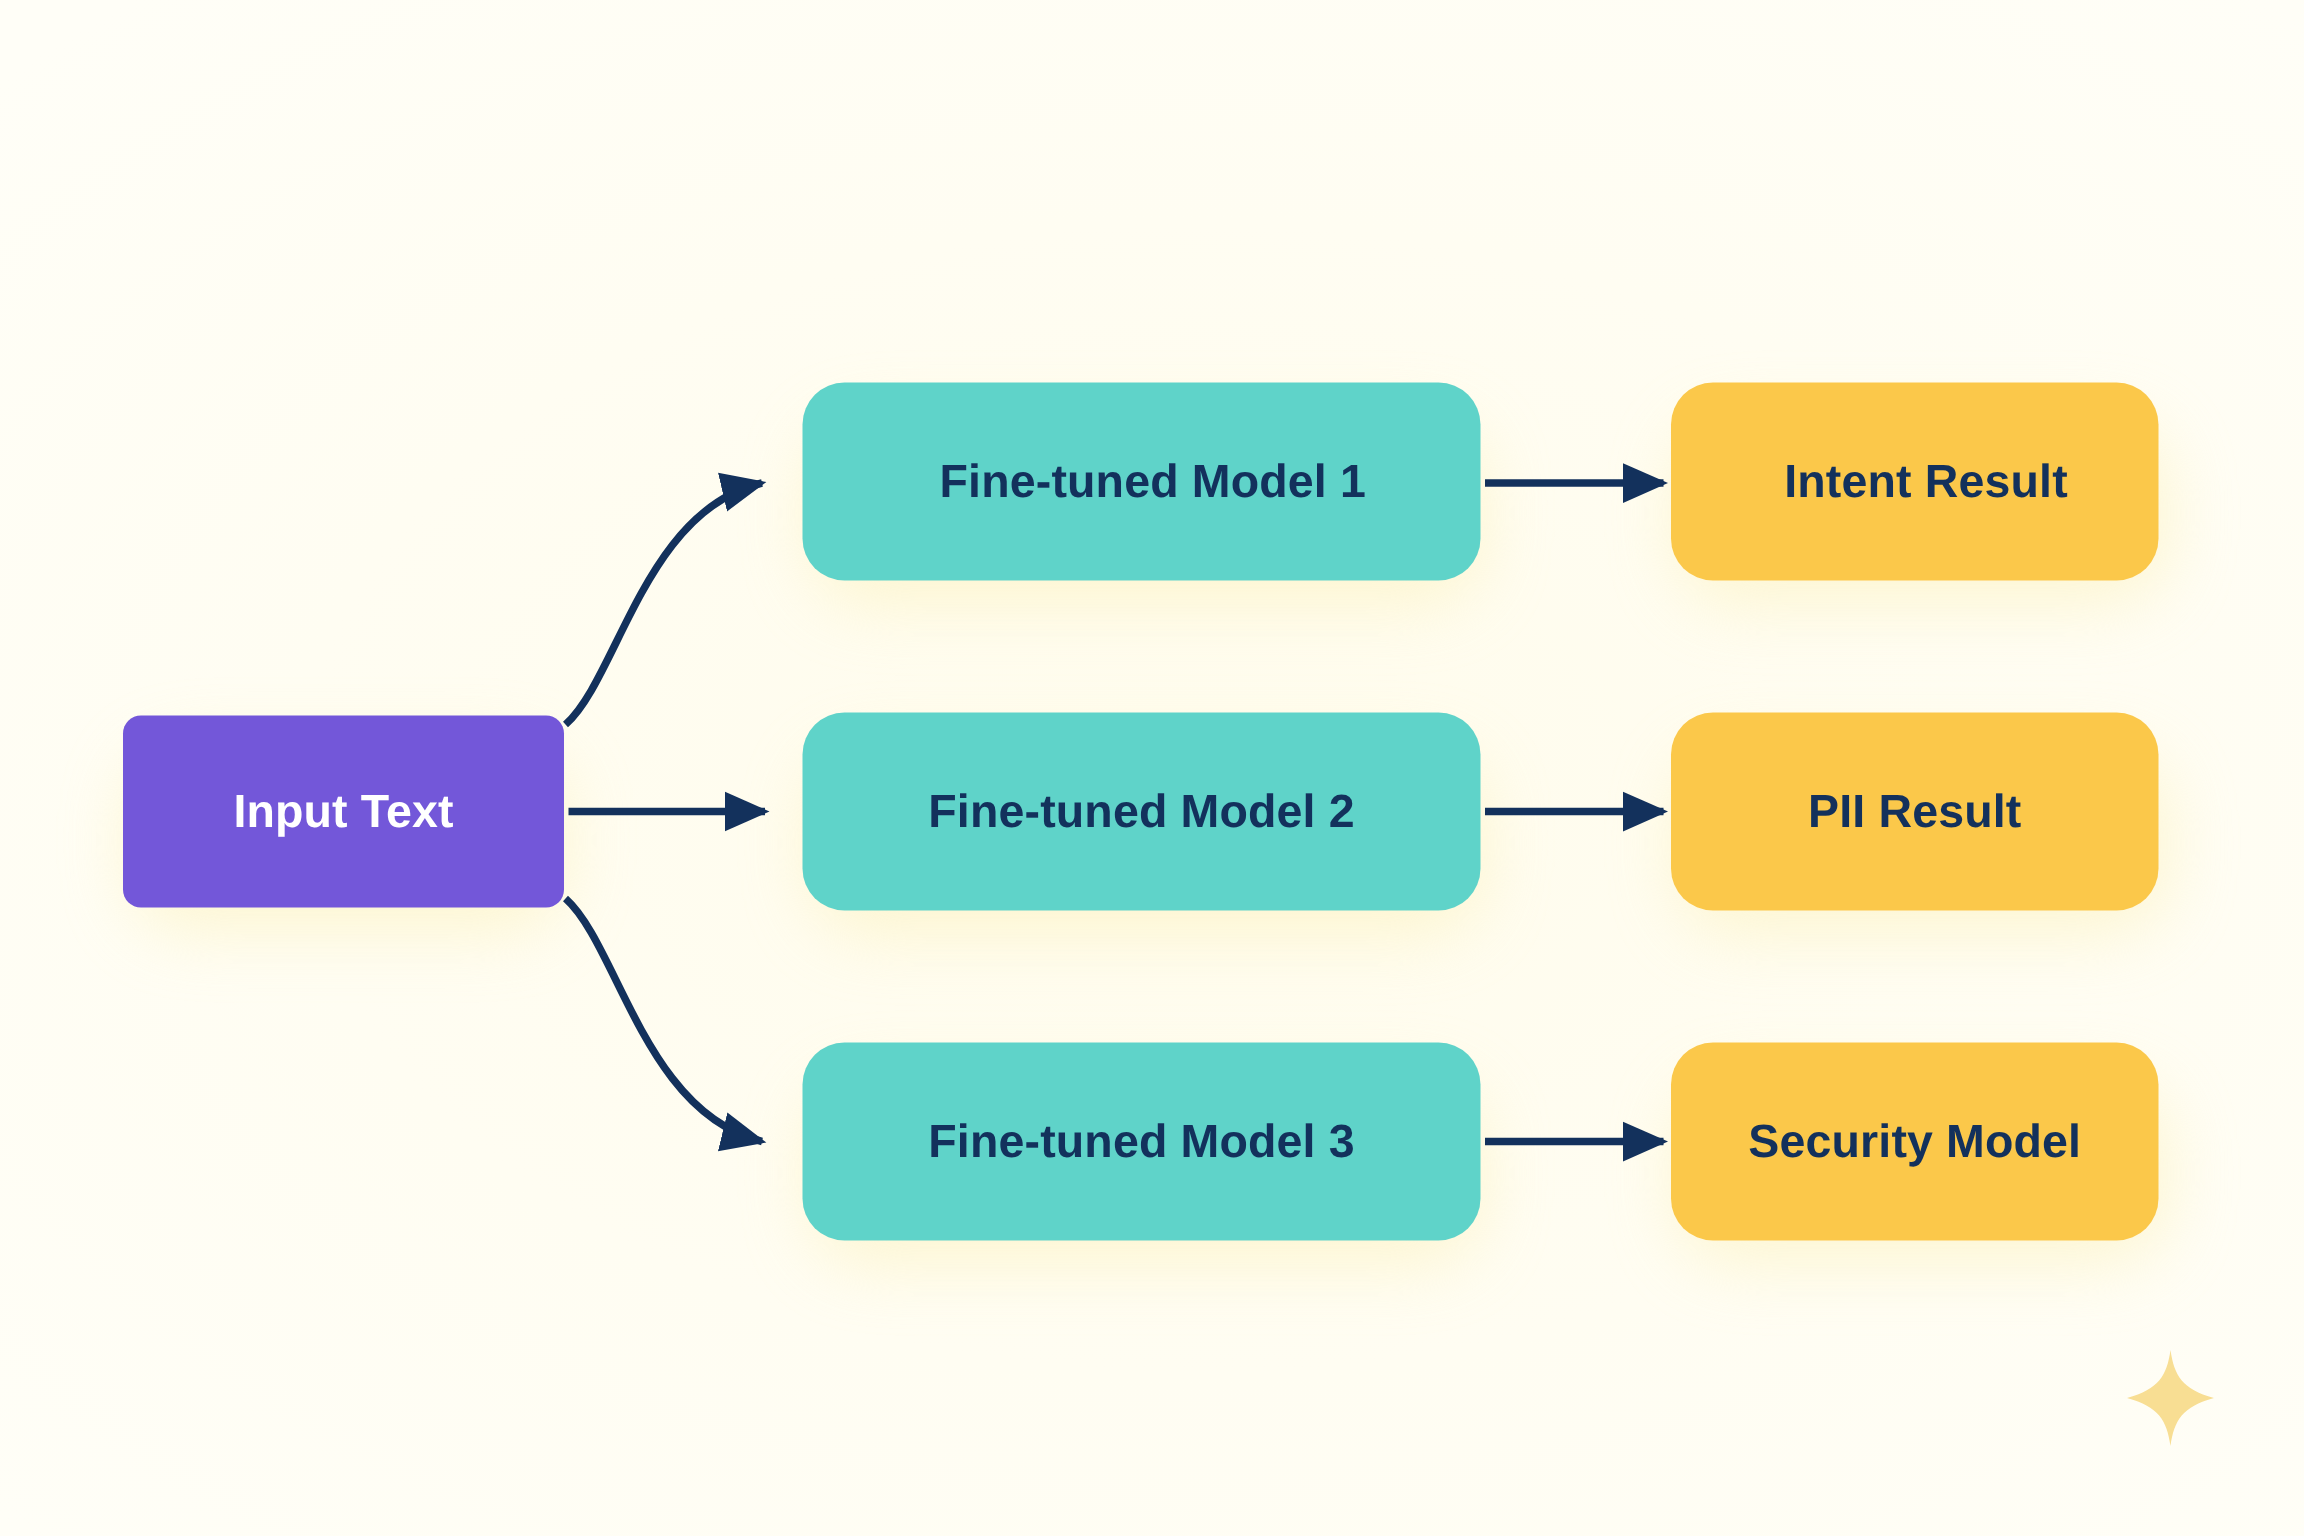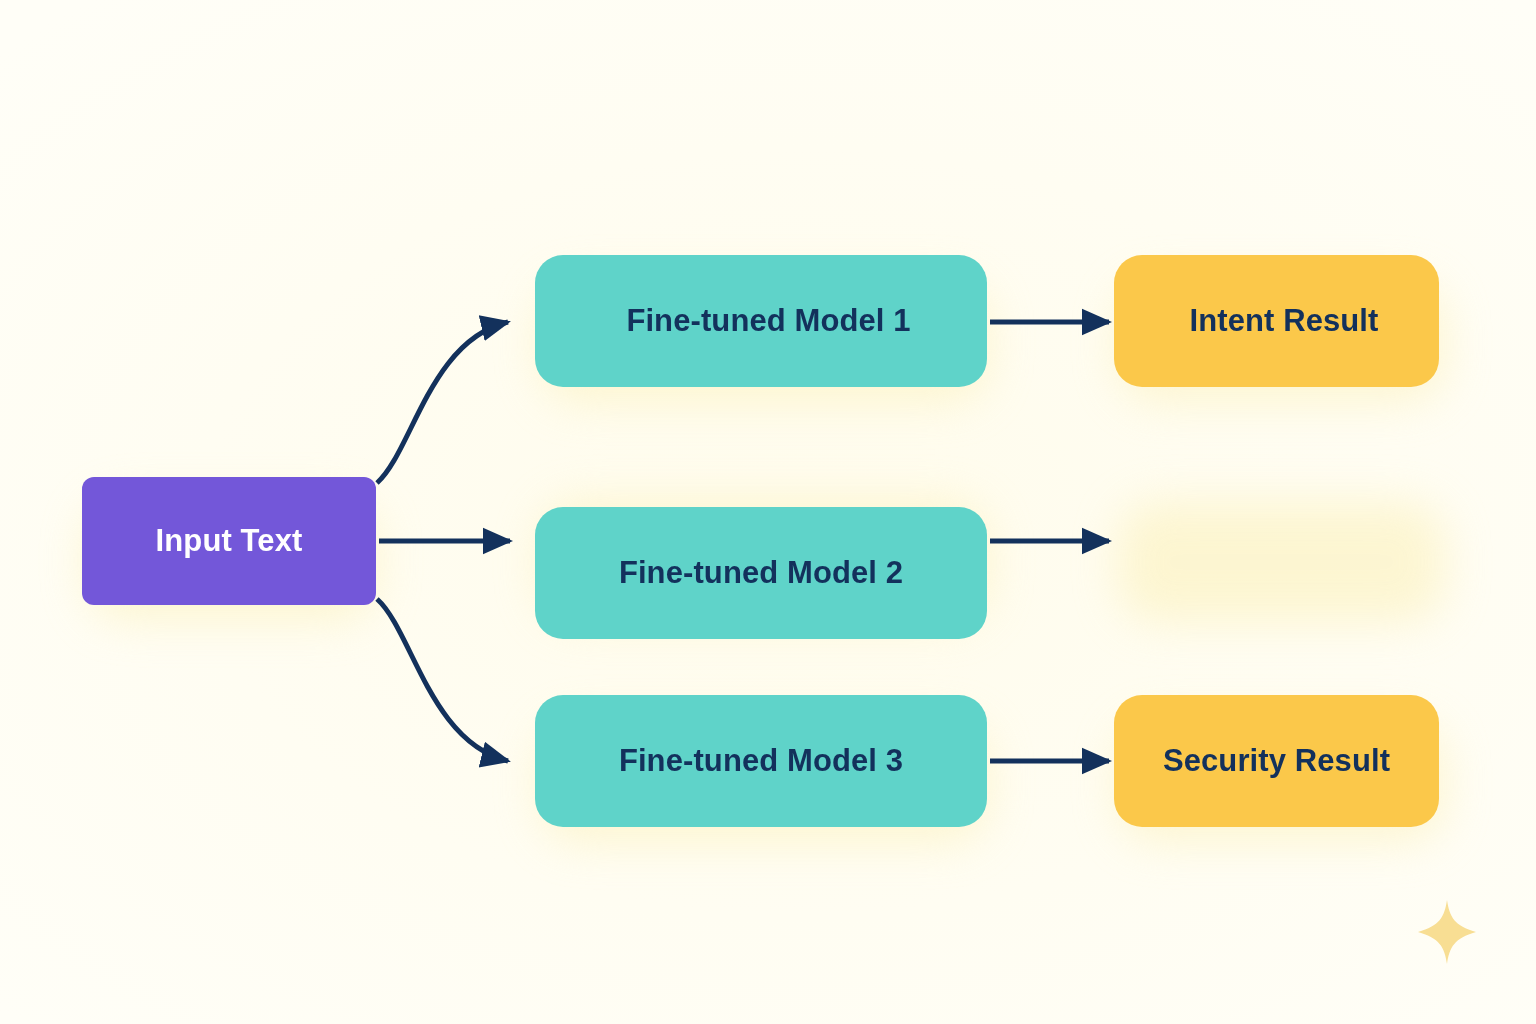--- a/index.html
+++ b/index.html
@@ -77,21 +77,21 @@
     left: 1114px;
     width: 325px; height: 132px;
     background: #FBC84A;
   }
   .node.result .node-label {
     color: #13315C;
     font-size: 31px;
   }
 
   .row1 { top: 255px; padding-left: 15px; }
-  .row2 { top: 475px; margin-top: 32px; }
+  .row2 { top: 475px; }
   .row3 { top: 695px; }
 
   
   .sparkle {
     position: absolute;
     left: 1418px; top: 900px;
     width: 58px; height: 64px;
     z-index: 2;
   }
 </style>
@@ -139,21 +139,24 @@
   <div class="node model row2">
     <span class="node-label">Fine-tuned Model 2</span>
   </div>
   <div class="node model row3">
     <span class="node-label">Fine-tuned Model 3</span>
   </div>
 
   <div class="node result row1">
     <span class="node-label">Intent Result</span>
   </div>
+  <div class="node result row2">
+    <span class="node-label">PII Result</span>
+  </div>
   <div class="node result row3">
-    <span class="node-label">Security Result</span>
+    <span class="node-label">Security Model</span>
   </div>
 
   <svg class="sparkle" viewBox="0 0 58 64" xmlns="http://www.w3.org/2000/svg">
     <path d="M29 0 C31.5 17 36.5 26 58 32 C36.5 38 31.5 47 29 64 C26.5 47 21.5 38 0 32 C21.5 26 26.5 17 29 0 Z" fill="#F8DE93"></path>
   </svg>
 
 </div>
 
 </body></html>

